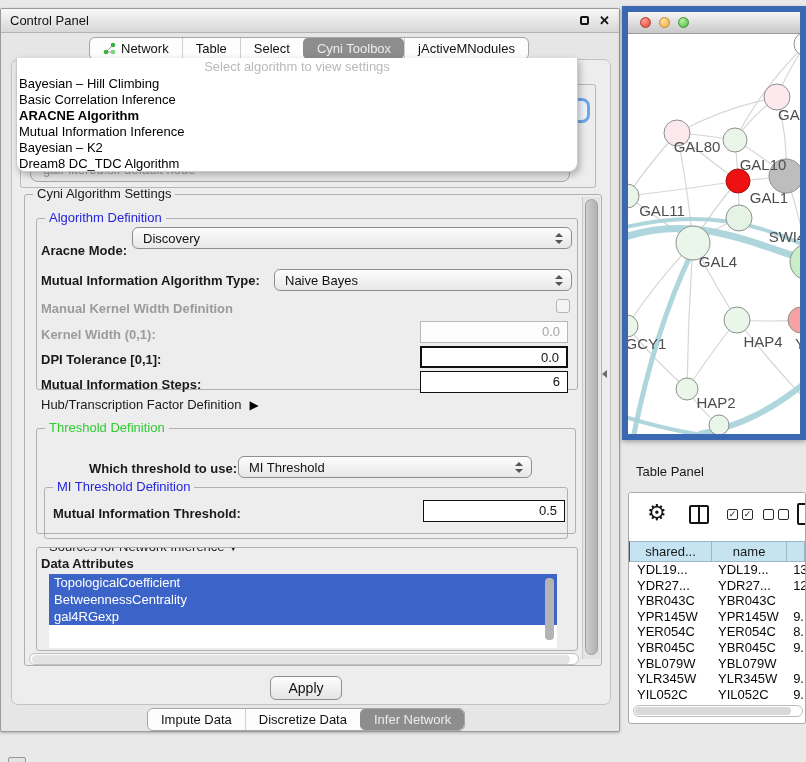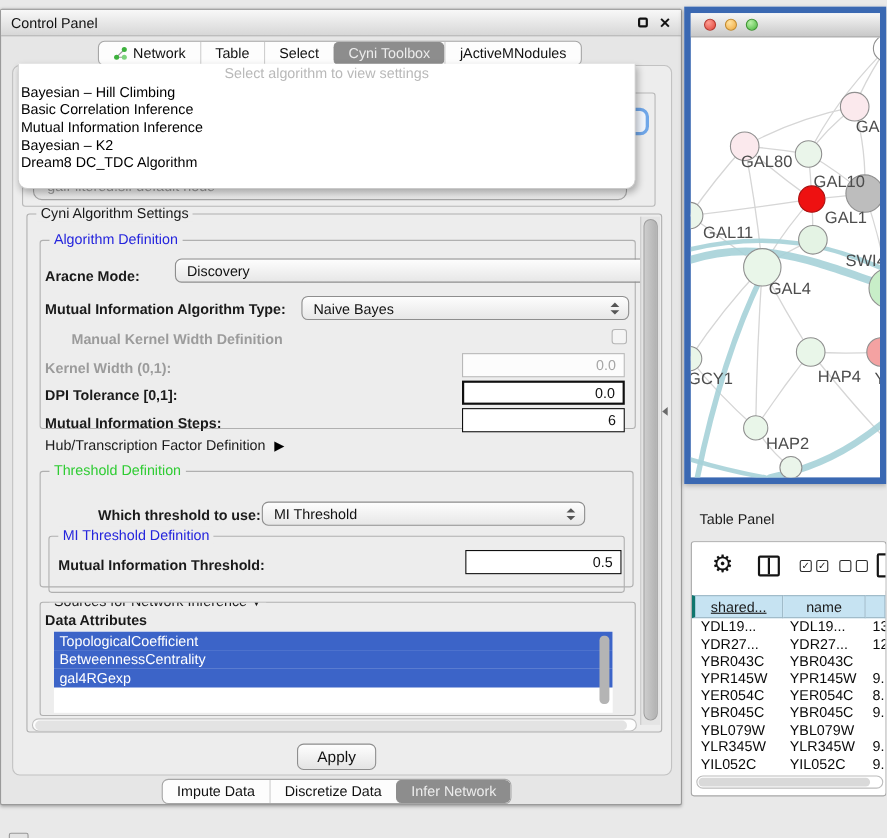--- a/index.html
+++ b/index.html
@@ -111,21 +111,21 @@
   .cols-icon::after { content:""; position:absolute; left:7px; top:0; width:2px; height:15px; background:#141414; }
   .ckpair { position:absolute; top:16px; display:flex; gap:4px; }
   .ck { width:11px; height:11px; border:1.5px solid #2a2a2a; border-radius:2px; font-size:9px;
     line-height:9px; text-align:center; color:#1a1a1a; }
   .doc-icon { position:absolute; left:168px; top:10px; width:20px; height:22px; border:2px solid #141414;
     border-radius:2px 5px 2px 2px; }
 
   .tbl-head { position:absolute; left:0; top:48px; width:100%; height:21px; display:flex; }
   .th { background:#c6e3f2; border:1px solid #9db7c6; border-left:none; font-size:13px; color:#1a1a1a;
     display:flex; align-items:center; justify-content:center; }
-  .th:first-child { border-left:3px solid #0f766e;text-decoration:underline; }
+  .th:first-child { border-left:1px solid #0f766e; }
   .tbl-rows { position:absolute; left:0; top:69px; width:100%; height:137px; overflow:hidden; }
   .tr { display:flex; height:15.6px; }
   .td { font-size:13px; color:#0a0a0a; white-space:nowrap; overflow:hidden; }
   .tw-hscroll { position:absolute; left:4px; top:212px; width:170px; height:12px; background:#fff;
     border:1px solid #bcbcbc; border-radius:6px; }
   .tw-hscroll .thumb { position:absolute; left:1px; top:1px; width:156px; height:8px;
     background:#d9d9d9; border-radius:5px; }
 
   .corner-chip { position:absolute; left:8px; top:757px; width:18px; height:12px;
     background:#e3e3e3; border:1px solid #979797; border-radius:2px; }
@@ -171,38 +171,38 @@
 
     <div class="cp-content">
 
       <div class="grp" style="left:12px;top:134px;width:578px;height:472px;">
         <span class="legend">Cyni Algorithm Settings</span>
 
         <div class="grp" style="left:11px;top:23px;width:542px;height:172px;">
           <span class="legend blue">Algorithm Definition</span>
 
           <span class="lbl" style="left:4px;top:24px;">Aracne Mode:</span>
-          <div class="combo" style="left:95px;top:16px;width:440px;margin-left:27px;">
+          <div class="combo" style="left:95px;top:8px;width:440px;">
             <span class="combo-text">Discovery</span>
             <span class="combo-arrows">
                 <span class="tri-up"></span>
                 <span class="tri-dn"></span>
               </span>
           </div>
 
           <span class="lbl" style="left:4px;top:54px;">Mutual Information Algorithm Type:</span>
           <div class="combo" style="left:237px;top:50px;width:298px;">
             <span class="combo-text">Naive Bayes</span>
             <span class="combo-arrows">
                 <span class="tri-up"></span>
                 <span class="tri-dn"></span>
               </span>
           </div>
 
-          <span class="lbl dis" style="left:4px;top:82px;margin-left:24px;">Manual Kernel Width Definition</span>
+          <span class="lbl dis" style="left:4px;top:82px;">Manual Kernel Width Definition</span>
           <span class="checkbox" style="left:519px;top:80px;"></span>
 
           <span class="lbl dis" style="left:4px;top:108px;">Kernel Width (0,1):</span>
           <div class="numfield dis" style="left:383px;top:102px;width:148px;">0.0</div>
 
           <span class="lbl" style="left:4px;top:133px;">DPI Tolerance [0,1]:</span>
           <div class="numfield" style="left:383px;top:127px;width:148px;border-width:2px;">0.0</div>
 
           <span class="lbl" style="left:4px;top:158px;">Mutual Information Steps:</span>
           <div class="numfield" style="left:383px;top:152px;width:148px;">6</div>
@@ -272,20 +272,21 @@
 
   <div class="bg-group-frag"></div>
   <div class="bg-combo-blue"></div>
   <div class="bg-combo">galFiltered.sif default node</div>
 
   <div class="dropdown">
     <div class="dd-placeholder">Select algorithm to view settings</div>
     <div id="ddItems">
         <div class="dd-item">Bayesian – Hill Climbing</div>
         <div class="dd-item">Basic Correlation Inference</div>
+        <div class="dd-item bold">ARACNE Algorithm</div>
         <div class="dd-item">Mutual Information Inference</div>
         <div class="dd-item">Bayesian – K2</div>
         <div class="dd-item">Dream8 DC_TDC Algorithm</div>
       </div>
   </div>
 
   <div class="net-window">
     <div class="net-titlebar">
       <span class="light red"></span>
       <span class="light yellow"></span>

